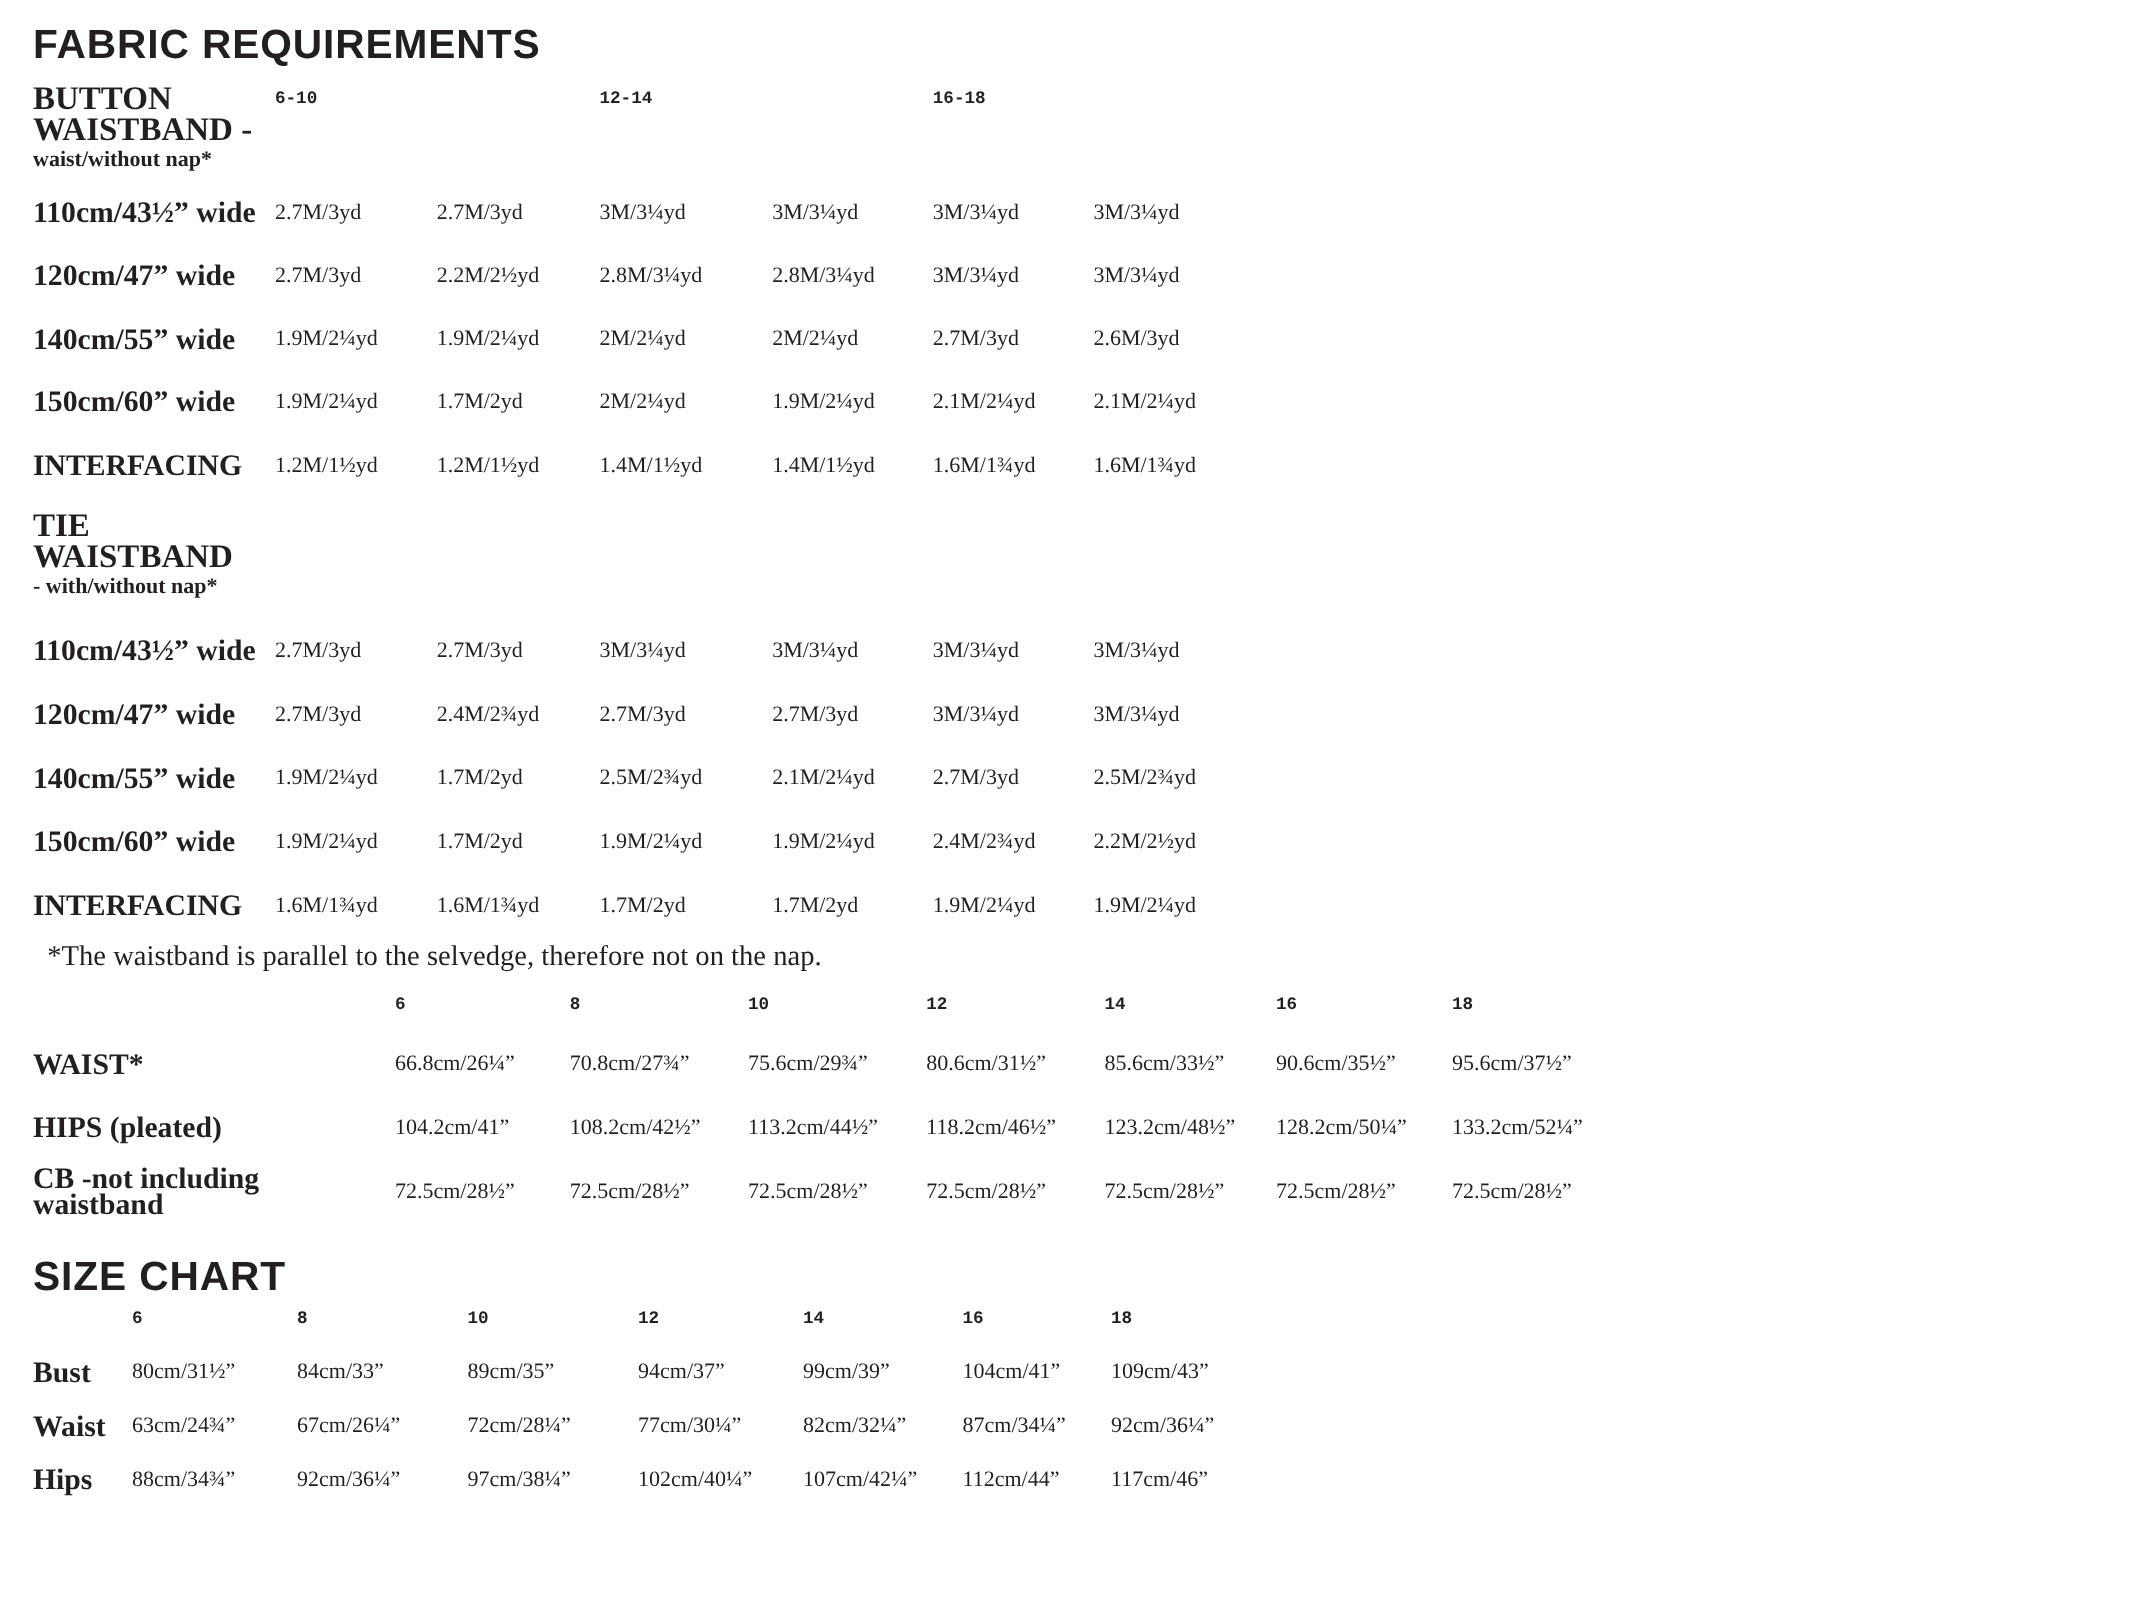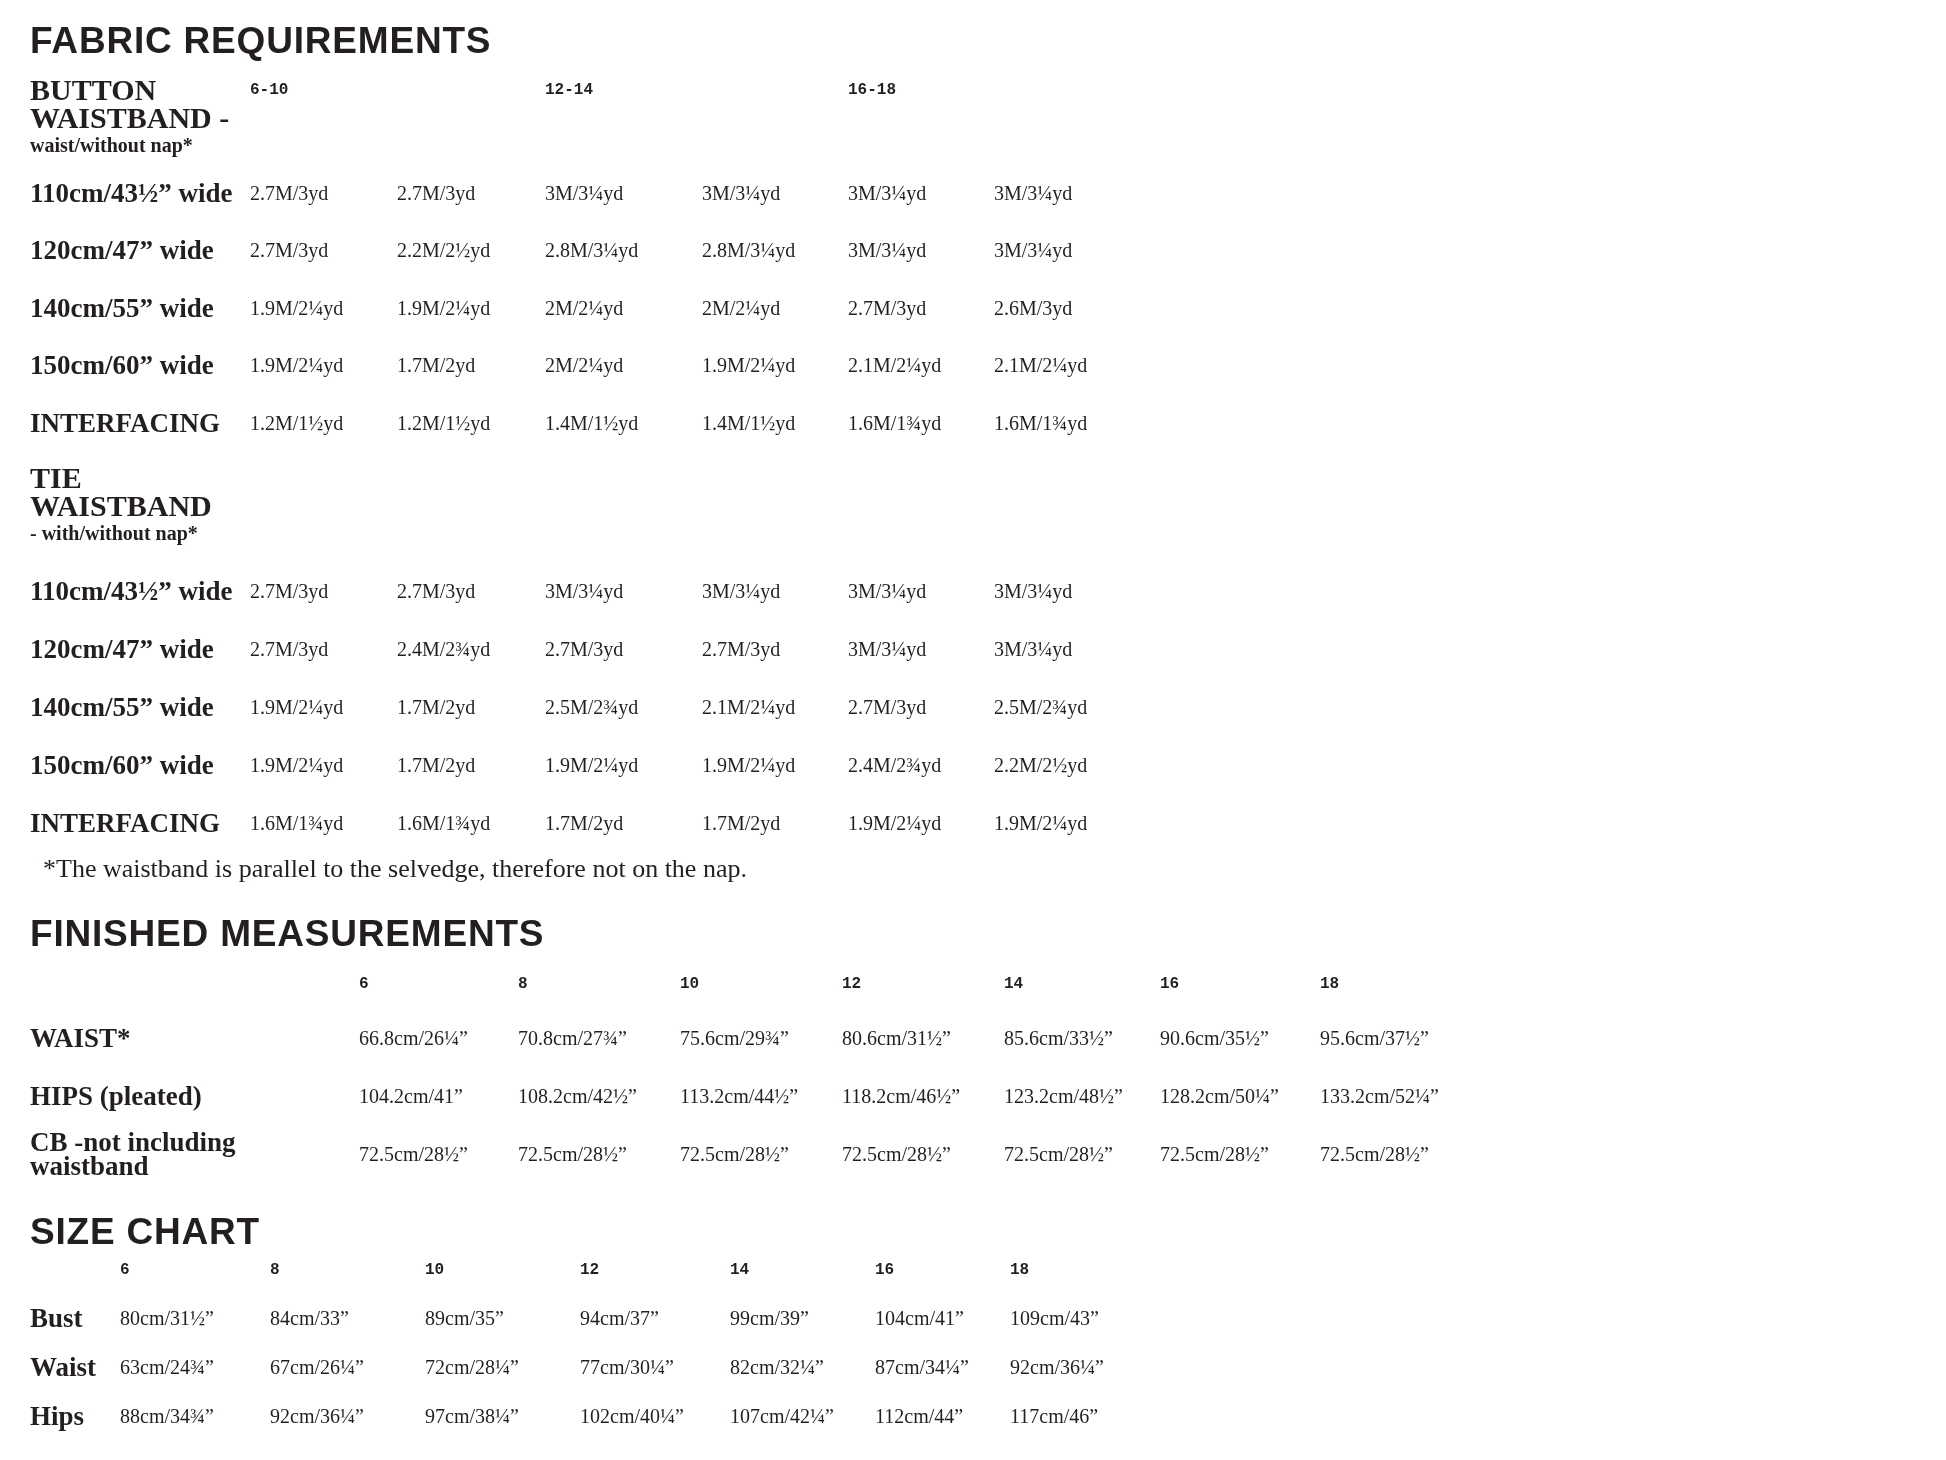--- a/index.html
+++ b/index.html
@@ -139,21 +139,20 @@
       <div class="cell">1.6M/1¾yd</div>
       <div class="cell">1.6M/1¾yd</div>
       <div class="cell">1.7M/2yd</div>
       <div class="cell">1.7M/2yd</div>
       <div class="cell">1.9M/2¼yd</div>
       <div class="cell">1.9M/2¼yd</div>
     </div>
 
   <p class="footnote footnote-1">*The waistband is parallel to the selvedge, therefore not on the nap.</p>
 
-  <h1 class="section-title fm-title">FINISHED MEASUREMENTS</h1>
 
   <div class="fm-grid fm-header">
       <div class="size-head" style="grid-column: 2;">6</div>
       <div class="size-head" style="grid-column: 3;">8</div>
       <div class="size-head" style="grid-column: 4;">10</div>
       <div class="size-head" style="grid-column: 5;">12</div>
       <div class="size-head" style="grid-column: 6;">14</div>
       <div class="size-head" style="grid-column: 7;">16</div>
       <div class="size-head" style="grid-column: 8;">18</div>
     </div>

